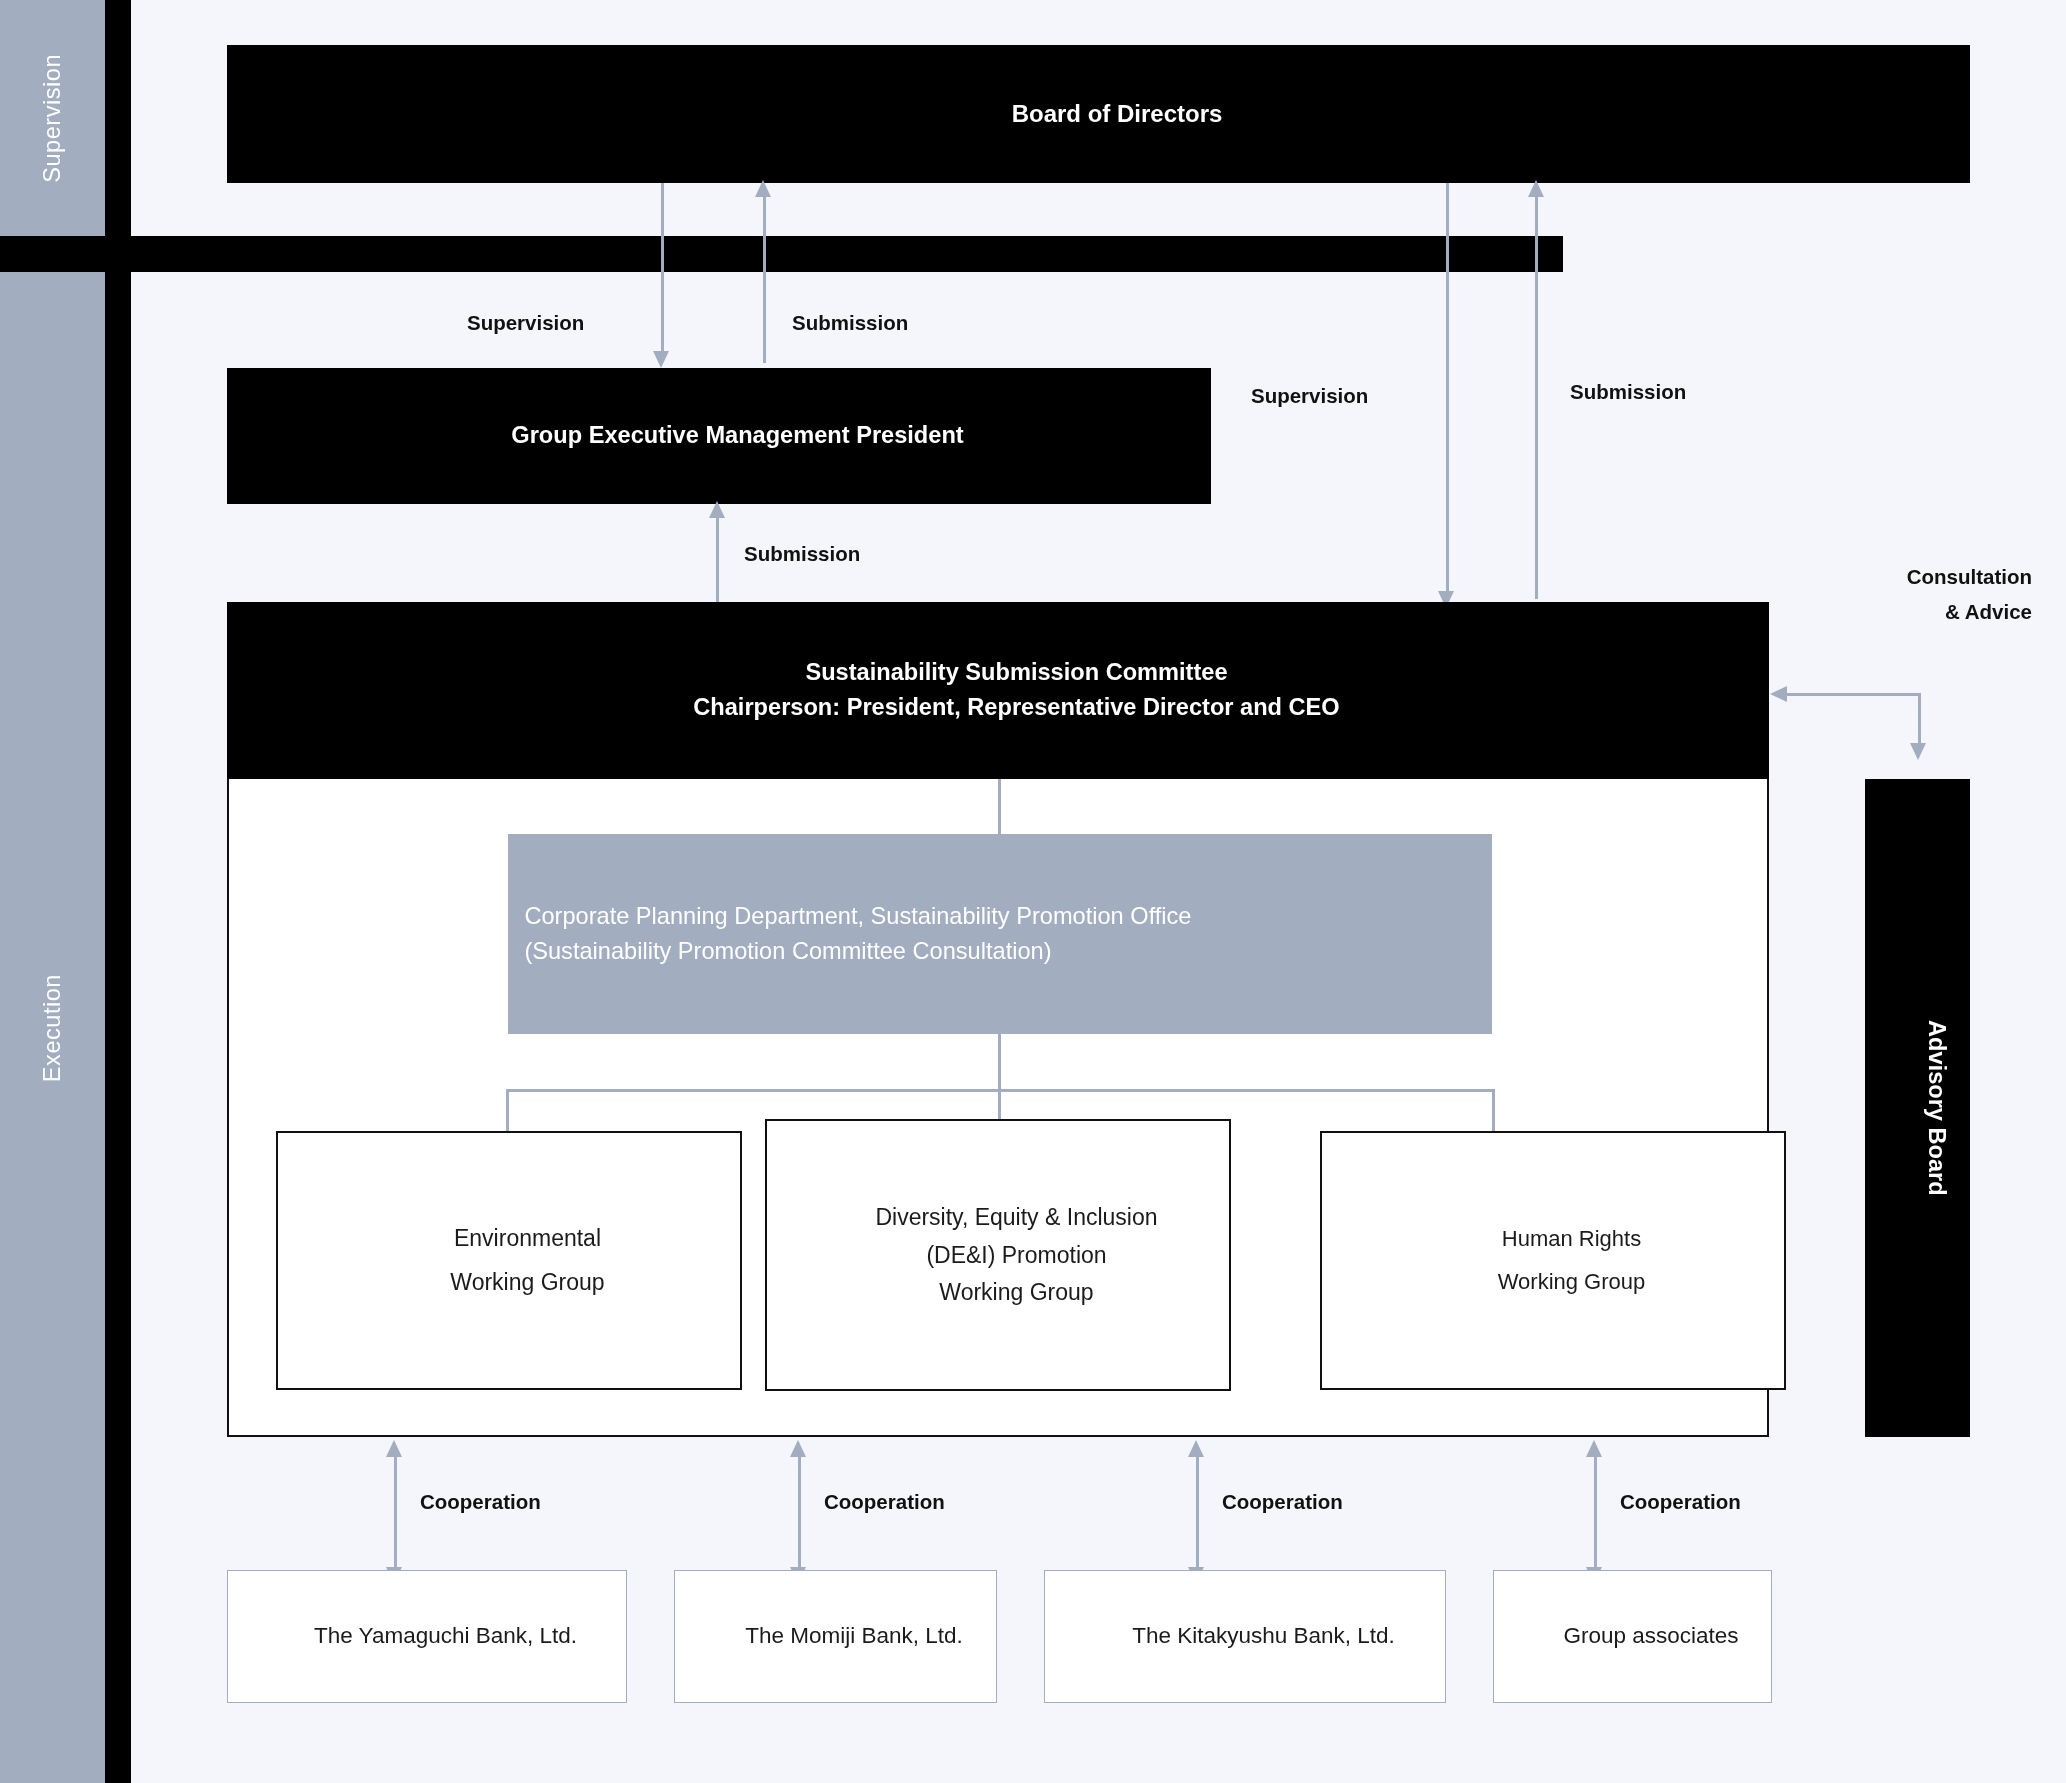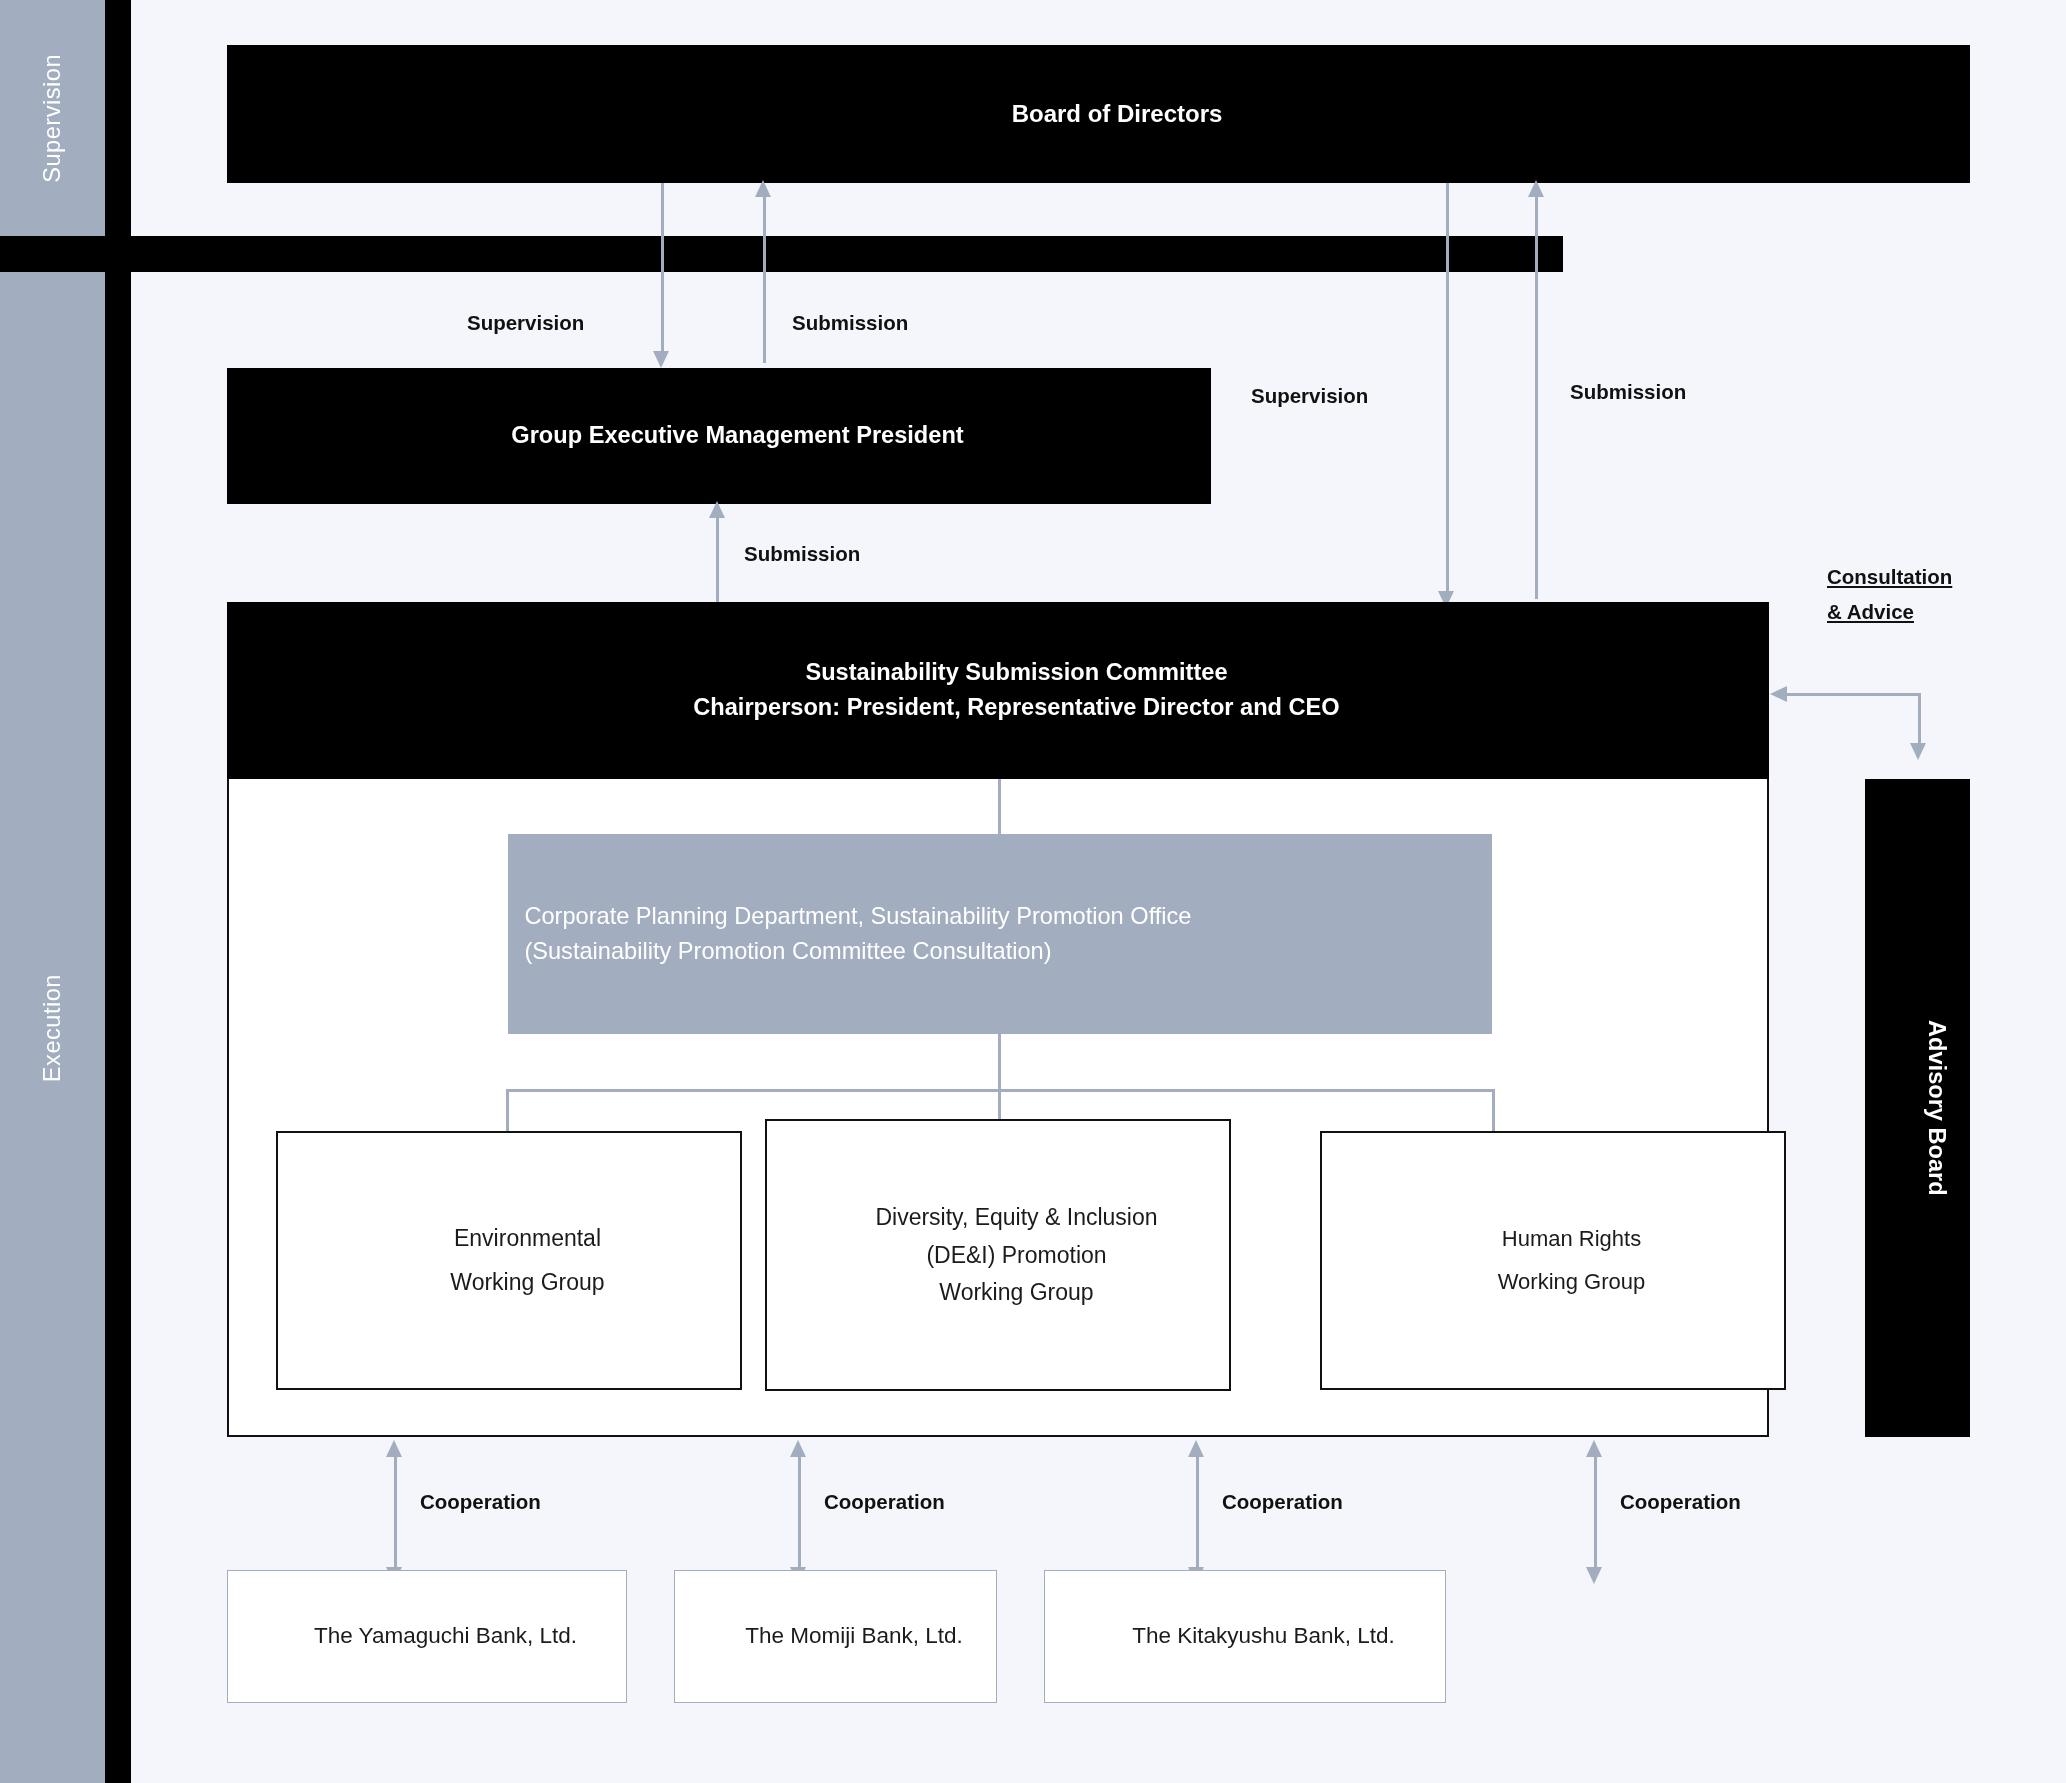--- a/index.html
+++ b/index.html
@@ -216,21 +216,21 @@
     <div class="line-sp" style="height:14.3px;"></div>
     <div class="line1">Working Group</div>
   </div>
 
   <div class="box box-outline" style="left:1320px; top:1131px; width:466px; height:259px; font-size:22px;">
     <div class="line1">Human Rights</div>
     <div class="line-sp" style="height:21.5px;"></div>
     <div class="line1">Working Group</div>
   </div>
 
-  <div class="flow-label multi" style="left:1827px; top:564px; width:205px; text-align:left;text-decoration:underline;">
+  <div class="flow-label multi" style="left:1827px; top:564px; width:205px; text-align:right;">
     <div>Consultation</div>
     <div class="line-sp" style="height:9.2px;"></div>
     <div>&amp; Advice</div>
   </div>
 
   <div class="conn hline" style="left:1787px; top:693px; width:132px; height:2.6px;"></div>
   <div class="arrow-head arrow-left" style="left:1770px; top:686px;"></div>
 
   <div class="conn vline" style="left:1918px; top:693px; width:2.6px; height:51px;"></div>
   <div class="arrow-head arrow-down" style="left:1910px; top:743px;"></div>
@@ -266,15 +266,18 @@
   </div>
 
   <div class="box box-soft" style="left:1044px; top:1570px; width:402px; height:133px; font-size:22.5px;">
     <div class="line1">The Kitakyushu Bank, Ltd.</div>
   </div>
 
   <div class="box box-soft" style="left:674px; top:1570px; width:323px; height:133px; font-size:22.5px;">
     <div class="line1">The Momiji Bank, Ltd.</div>
   </div>
 
+  <div class="box box-soft" style="left:1493px; top:1570px; width:279px; height:133px; font-size:22.5px;">
+    <div class="line1">Group associates</div>
+  </div>
 
 </div>
 
 
 </body></html>

